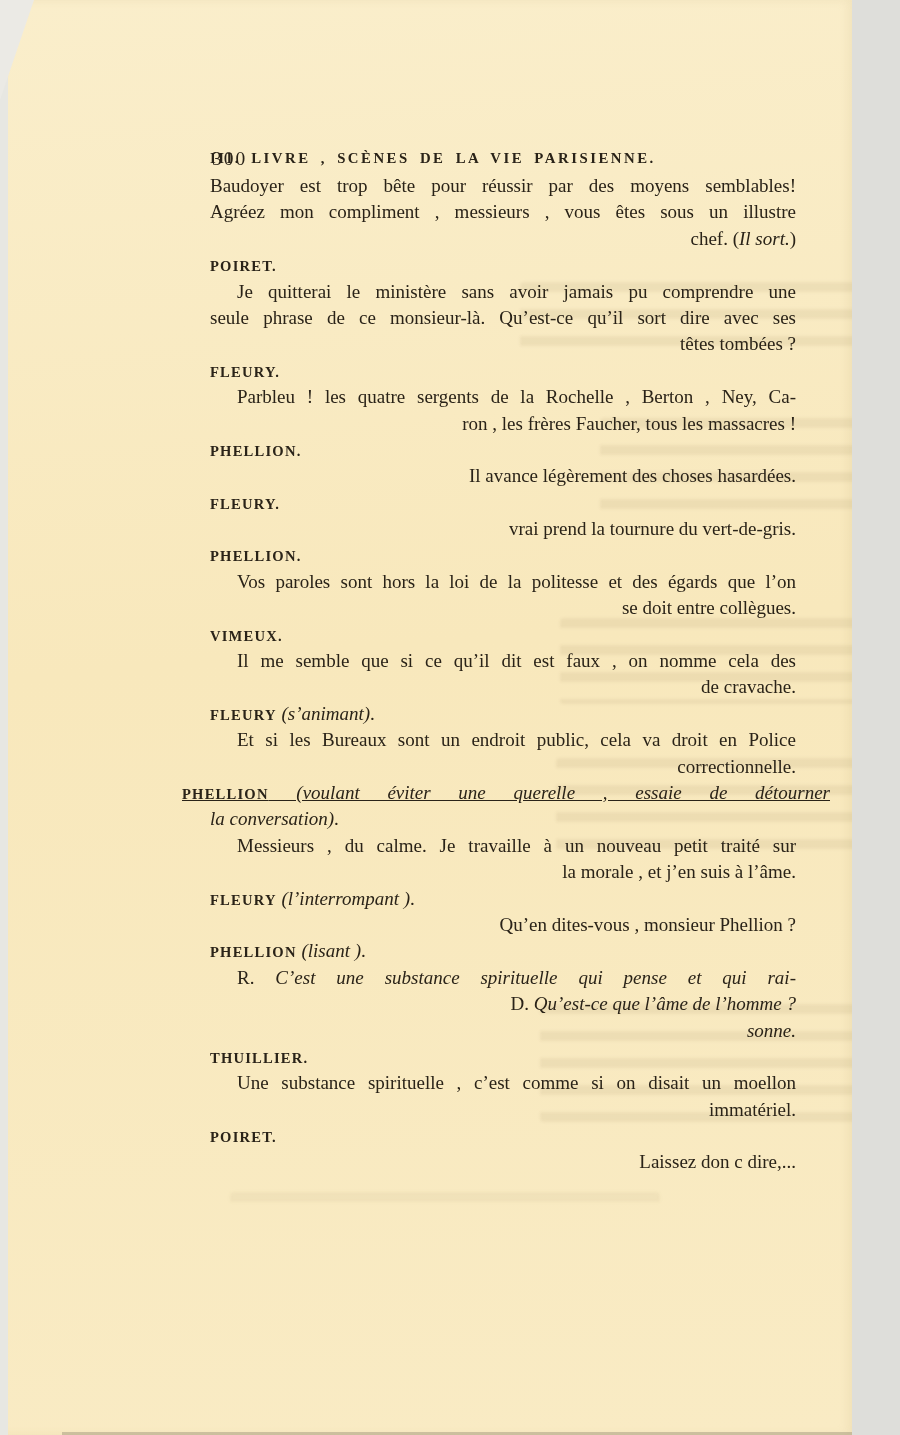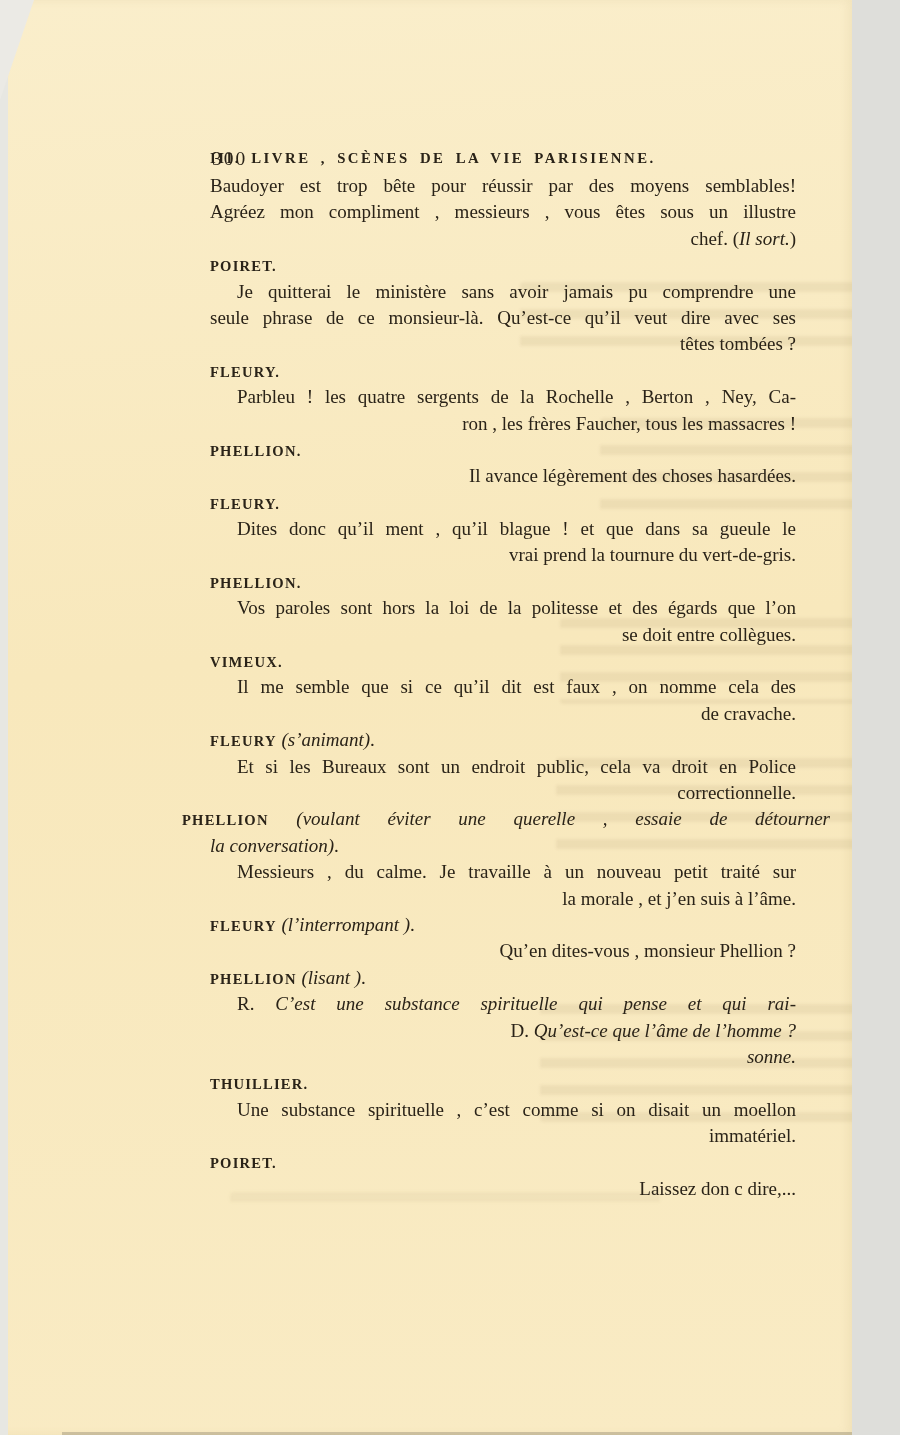--- a/index.html
+++ b/index.html
@@ -54,21 +54,21 @@
   }
   .runtitle {
     display:block; text-align:left;
     font-size:14.8px; font-weight:bold; letter-spacing:2.5px; word-spacing:4px;
   }
   .line { height:26.4px; line-height:26.4px; }
   .a-justify { text-align:justify; text-align-last:justify; }
   .a-left    { text-align:right; }
   .a-center  { text-align:left; }
   .indent    { text-indent:27px; }
-  .wide      { margin-left:-28px; margin-right:-34px; }
+  .wide      { margin-left:-28px; margin-right:-34px;text-decoration:underline; }
   .s-n  { }
   .s-it { font-style:italic; }
   .s-sc { font-size:14.6px; font-weight:bold; letter-spacing:1.2px; }
 </style>
 </head>
 <body>
 
 <div class="scan">
   <div class="left-strip"></div>
   <div class="corner-wedge"></div>
@@ -84,29 +84,28 @@
     <div class="header">
       <span class="pagenum">300</span>
       <span class="runtitle">III. LIVRE , SCÈNES DE LA VIE PARISIENNE.</span>
     </div>
     <div id="lines">
         <div class="line a-justify"><span class="s-n">Baudoyer est trop bête pour réussir par des moyens semblables!</span></div>
         <div class="line a-justify"><span class="s-n">Agréez mon compliment , messieurs , vous êtes sous un illustre</span></div>
         <div class="line a-left"><span class="s-n">chef. (</span><span class="s-it">Il sort.</span><span class="s-n">)</span></div>
         <div class="line a-center"><span class="s-sc">POIRET.</span></div>
         <div class="line a-justify indent"><span class="s-n">Je quitterai le ministère sans avoir jamais pu comprendre une</span></div>
-        <div class="line a-justify"><span class="s-n">seule phrase de ce monsieur-là. Qu’est-ce qu’il veut dire avec ses</span></div>
+        <div class="line a-justify"><span class="s-n">seule phrase de ce monsieur-là. Qu’est-ce qu’il sort dire avec ses</span></div>
         <div class="line a-left"><span class="s-n">têtes tombées ?</span></div>
         <div class="line a-center"><span class="s-sc">FLEURY.</span></div>
         <div class="line a-justify indent"><span class="s-n">Parbleu ! les quatre sergents de la Rochelle , Berton , Ney, Ca-</span></div>
         <div class="line a-left"><span class="s-n">ron , les frères Faucher, tous les massacres !</span></div>
         <div class="line a-center"><span class="s-sc">PHELLION.</span></div>
         <div class="line a-left indent"><span class="s-n">Il avance légèrement des choses hasardées.</span></div>
         <div class="line a-center"><span class="s-sc">FLEURY.</span></div>
-        <div class="line a-justify indent"><span class="s-n">Dites donc qu’il ment , qu’il blague ! et que dans sa gueule le</span></div>
         <div class="line a-left"><span class="s-n">vrai prend la tournure du vert-de-gris.</span></div>
         <div class="line a-center"><span class="s-sc">PHELLION.</span></div>
         <div class="line a-justify indent"><span class="s-n">Vos paroles sont hors la loi de la politesse et des égards que l’on</span></div>
         <div class="line a-left"><span class="s-n">se doit entre collègues.</span></div>
         <div class="line a-center"><span class="s-sc">VIMEUX.</span></div>
         <div class="line a-justify indent"><span class="s-n">Il me semble que si ce qu’il dit est faux , on nomme cela des</span></div>
         <div class="line a-left"><span class="s-n">de cravache.</span></div>
         <div class="line a-center"><span class="s-sc">FLEURY</span><span class="s-it"> (s’animant)</span><span class="s-n">.</span></div>
         <div class="line a-justify indent"><span class="s-n">Et si les Bureaux sont un endroit public, cela va droit en Police</span></div>
         <div class="line a-left"><span class="s-n">correctionnelle.</span></div>

